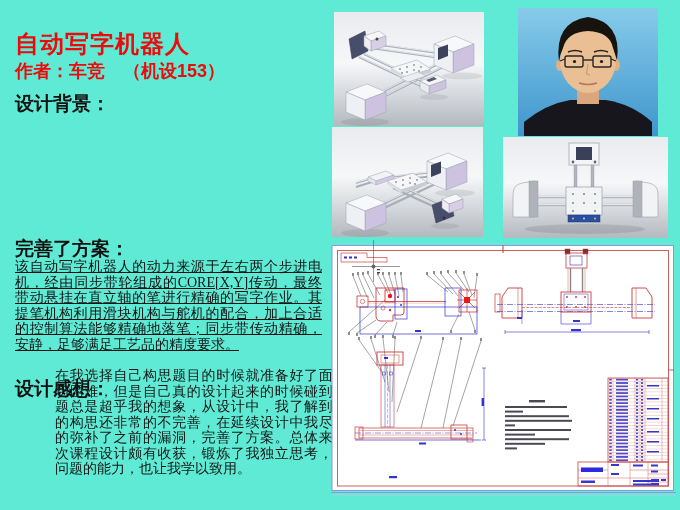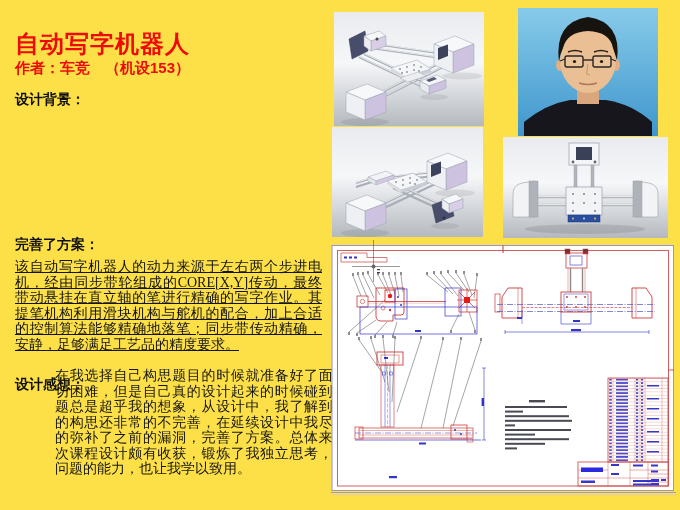--- a/index.html
+++ b/index.html
@@ -1,24 +1,24 @@
 <!DOCTYPE html>
 <html><head>
 <meta charset="utf-8">
 <style>
   html,body{margin:0;padding:0;background:#fff;}
-  #page{position:relative;width:680px;height:510px;background:#fde047;overflow:hidden;
+  #page{position:relative;width:680px;height:510px;background:#5eead4;overflow:hidden;
         font-family:"Liberation Serif","DejaVu Serif",serif;}
   .abs{position:absolute;}
   
   .title{left:15px;top:28px;width:320px;font-family:"Liberation Sans","DejaVu Sans",sans-serif;
          font-weight:bold;font-size:24px;color:#ee0a0a;letter-spacing:1px;}
   .author{left:15px;top:59px;width:320px;font-family:"Liberation Sans","DejaVu Sans",sans-serif;
-          font-weight:bold;font-size:15px;color:#ee0a0a;}
-  .sec-h{width:307px;left:15px;font-size:14px;font-weight:bold;color:#111;}
+          font-weight:bold;font-size:18px;color:#ee0a0a;}
+  .sec-h{width:307px;left:15px;font-size:19px;font-weight:bold;color:#111;}
   .sec-b{width:307px;left:15px;font-size:14px;line-height:15.5px;color:#151515;text-align:justify;}
   #sec1h{top:91px;} #sec1b{top:104px;}
   #sec2h{top:236px;} #sec2b{top:259px;text-decoration:underline;}
   #sec3h{top:376px;} #sec3b{top:368px;margin-left:40px;}
   
   .fig{position:absolute;}
   svg{display:block;}
 </style>
 </head>
 <body>

